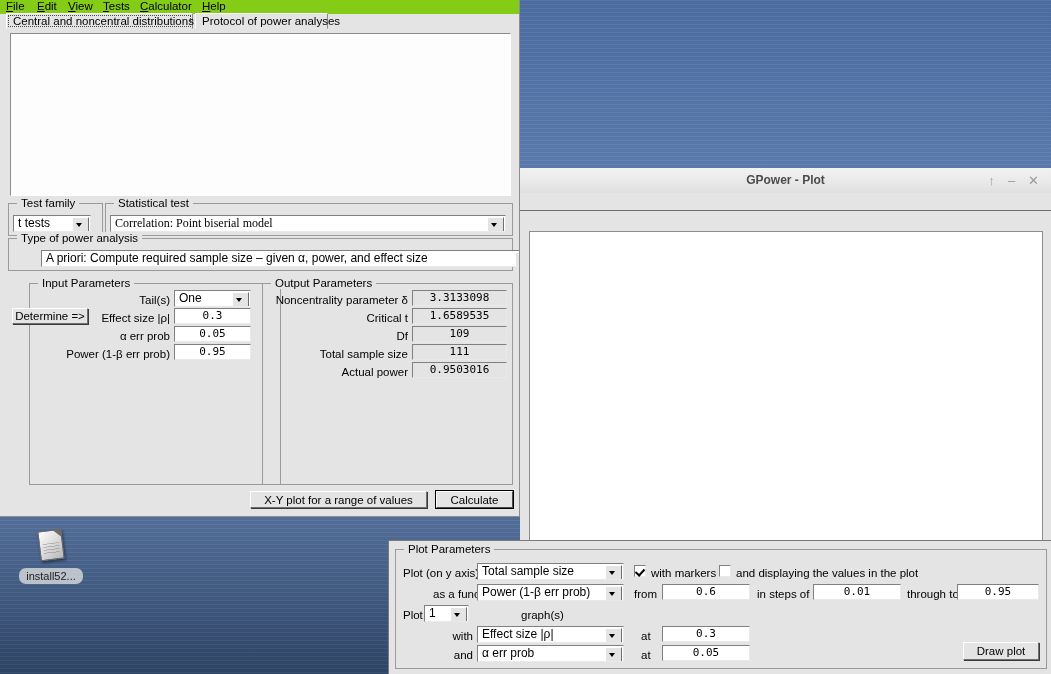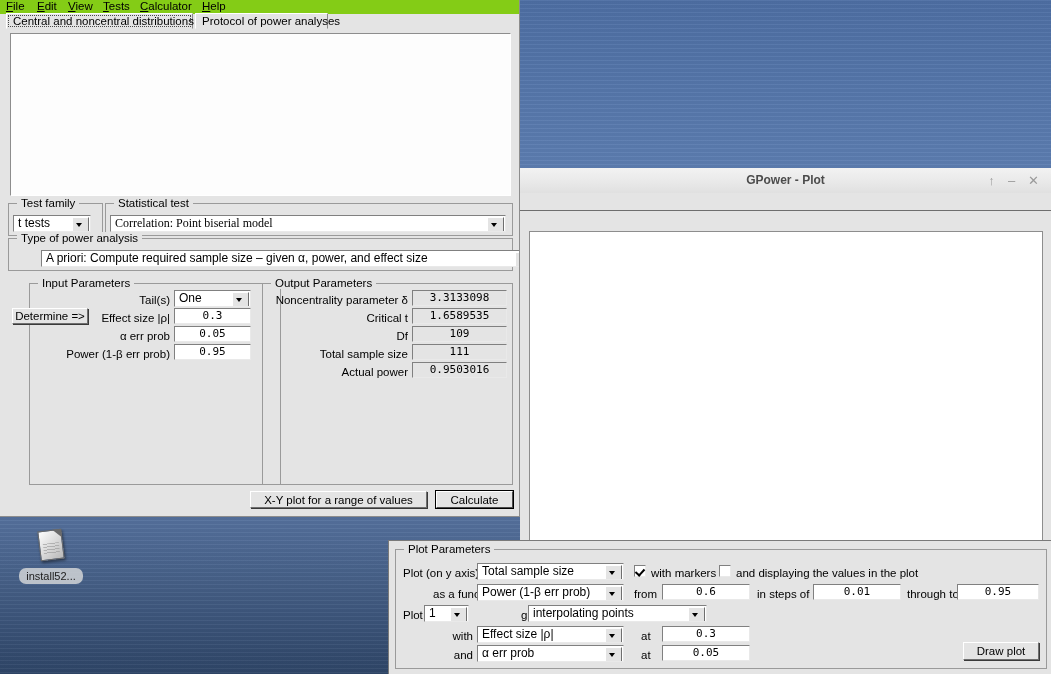--- a/index.html
+++ b/index.html
@@ -404,24 +404,20 @@
 
   <span class="lbl" style="left:518px; top:46px;">through to</span>
   <div class="field" style="left:568px; top:43px; width:82px;">0.95</div>
 
   <span class="lbl" style="left:14px; top:67px;">Plot</span>
   <div class="combo" style="left:35px; top:64px; width:45px;">
     <span>1</span>
     <span class="arrow"></span>
   </div>
   <span class="lbl" style="left:88px; top:67px;margin-left:44px;">graph(s)</span>
-  <div class="combo" style="left:139px; top:64px; width:179px;">
-    <span>interpolating points</span>
-    <span class="arrow"></span>
-  </div>
 
   <span class="lbl r" style="left:36px; top:88px; width:48px;">with</span>
   <div class="combo" style="left:88px; top:85px; width:147px;">
     <span>Effect size |ρ|</span>
     <span class="arrow"></span>
   </div>
   <span class="lbl" style="left:252px; top:88px;">at</span>
   <div class="field" style="left:273px; top:85px; width:88px;">0.3</div>
 
   <span class="lbl r" style="left:36px; top:107px; width:48px;">and</span>

